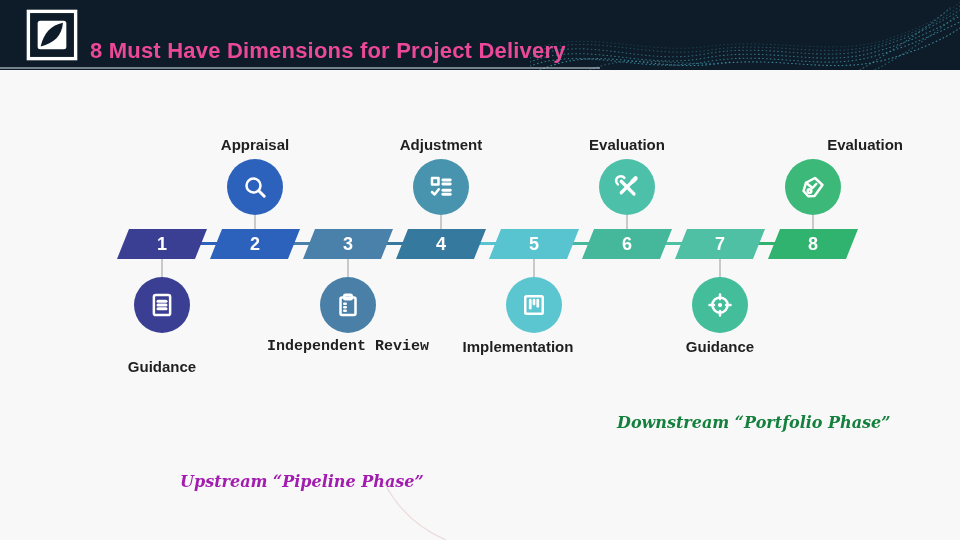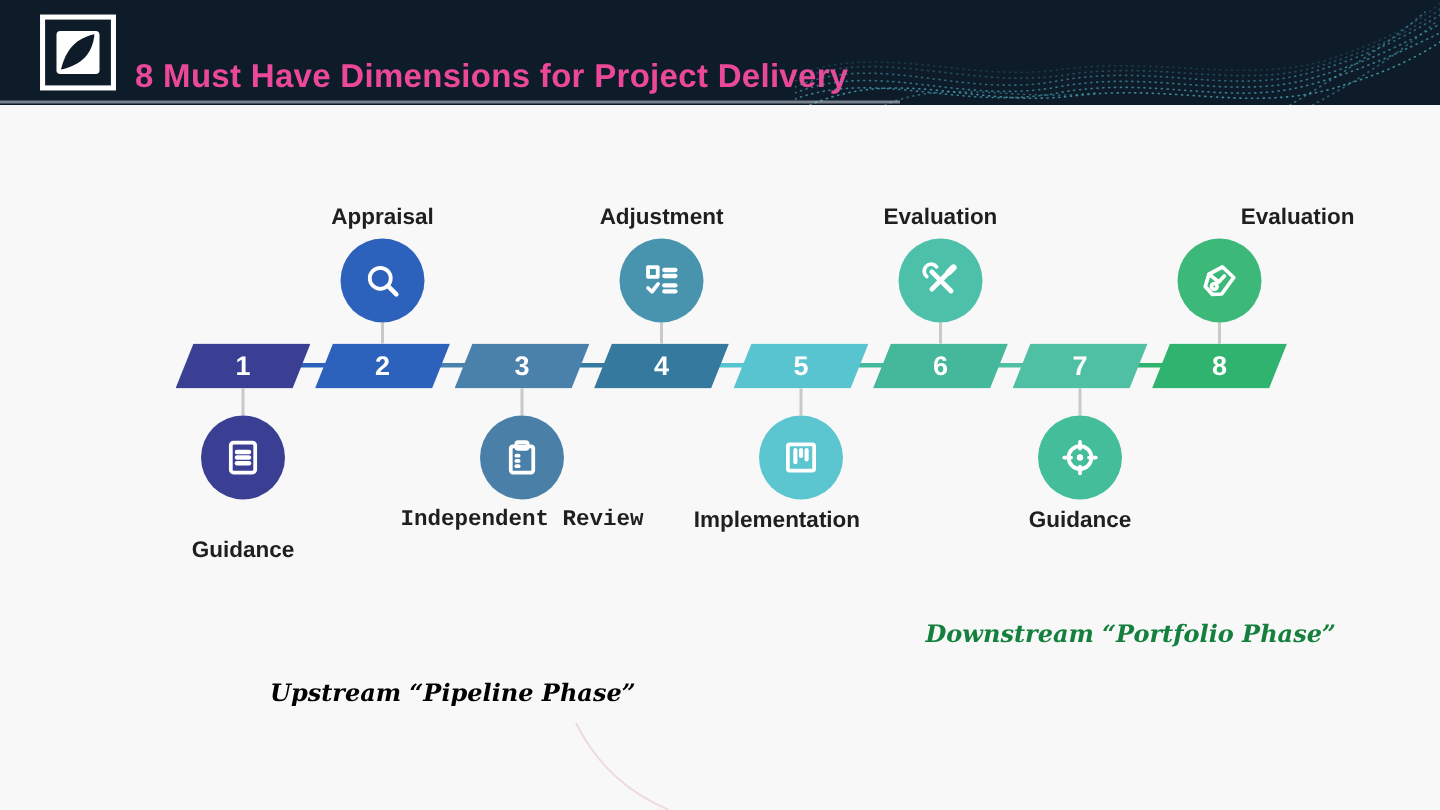--- a/index.html
+++ b/index.html
@@ -200,20 +200,20 @@
           <svg viewBox="0 0 24 24" fill="none" stroke="#fff" stroke-width="2" stroke-linecap="round" stroke-linejoin="round">
             <path d="M13.6,4.8 L19.6,10.4 L13.2,19.2 L8.2,19.4 L4.4,15.2 L6.4,8.6 Z"></path>
             <path d="M6.4,8.6 L11.6,12.8 L14.6,9.6"></path>
             <circle cx="9.2" cy="15.2" r="1.5"></circle>
           </svg>
         </span>
       </div>
       <div class="step-label" style="left: 723px; top: 136px; text-align: right;">Evaluation</div>
     </div>
 
-  <div class="script-note" style="left: 180px; top: 452px; color: #000000;">Upstream “Pipeline Phase”</div>
+  <div class="script-note" style="left: 180px; top: 472px; color: #a21caf;">Upstream “Pipeline Phase”</div>
   <div class="script-note" style="left: 617px; top: 413px; color: #15803d;">Downstream “Portfolio Phase”</div>
 
   <svg class="arc-deco" viewBox="0 0 960 540">
     <path d="M384,482 C398,510 418,528 446,540" stroke="#eddada" stroke-width="1.2" fill="none"></path>
   </svg>
 
 </div>
 
 </body></html>

